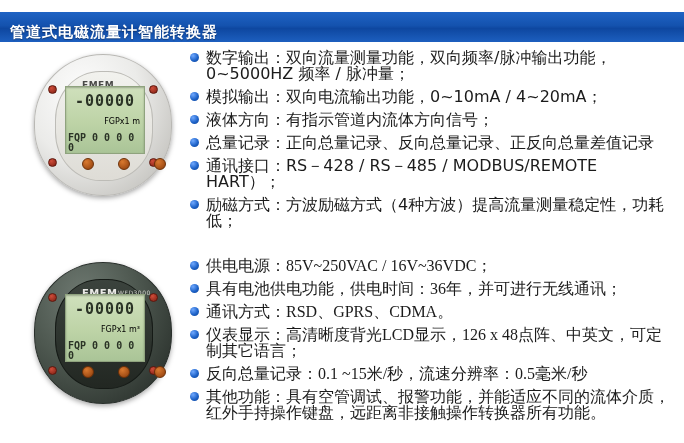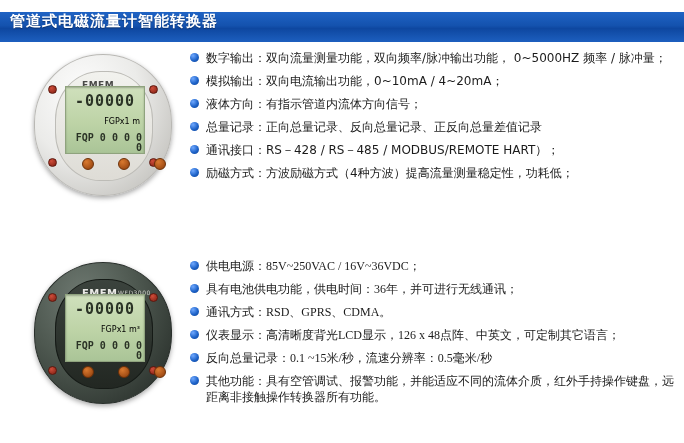--- a/index.html
+++ b/index.html
@@ -21,21 +21,21 @@
   }
   
   .title-bar {
     position: absolute;
     left: 0;
     top: 12px;
     width: 684px;
     height: 30px;
     background: linear-gradient(to bottom, #1f63c4 0%, #1452ae 45%, #0e47a0 55%, #1d5fbf 100%);
     display: flex;
-    align-items: flex-start;
+    align-items: flex-end;
   }
   .title-bar .bar-text {
     color: #ffffff;
     font-size: 15px;
     font-weight: bold;
     letter-spacing: 1px;
     padding-left: 10px;
     text-shadow: 0 1px 1px rgba(0,0,0,0.35);
   }
   
@@ -94,21 +94,20 @@
     height: 66px;
     background: linear-gradient(to bottom, #cfe0bc 0%, #bdd3a6 55%, #aac497 100%);
     border: 1px solid #8fa37e;
     box-shadow: inset 0 1px 2px rgba(0,0,0,0.25);
     overflow: hidden;
   }
   .lcd .lcd-row {
     font-family: "DejaVu Sans Mono", "Liberation Mono", monospace;
     color: #2b3326;
     line-height: 1;
-    text-align: right;
   }
   .lcd .lcd-main {
     font-size: 15px;
     letter-spacing: 1px;
     text-align: center;
     padding-top: 7px;
     font-weight: bold;
   }
   .lcd .lcd-mid {
     font-size: 8px;
@@ -186,21 +185,21 @@
   .bullet-dot {
     flex: 0 0 auto;
     width: 9px;
     height: 9px;
     border-radius: 50%;
     background: radial-gradient(circle at 34% 30%, #6fa8ff 0%, #1e63c8 55%, #0b3f94 100%);
     margin-top: 3px;
     margin-right: 7px;
   }
   .bullet-text {
-    font-size: 12px;
+    font-size: 16px;
     line-height: 16px;
     color: #1b1b1b;
   }
   #section-2 .bullets { top: 0; font-family: Liberation Serif, serif; }
 </style>
 </head>
 <body>
 
 <div class="page">
 

